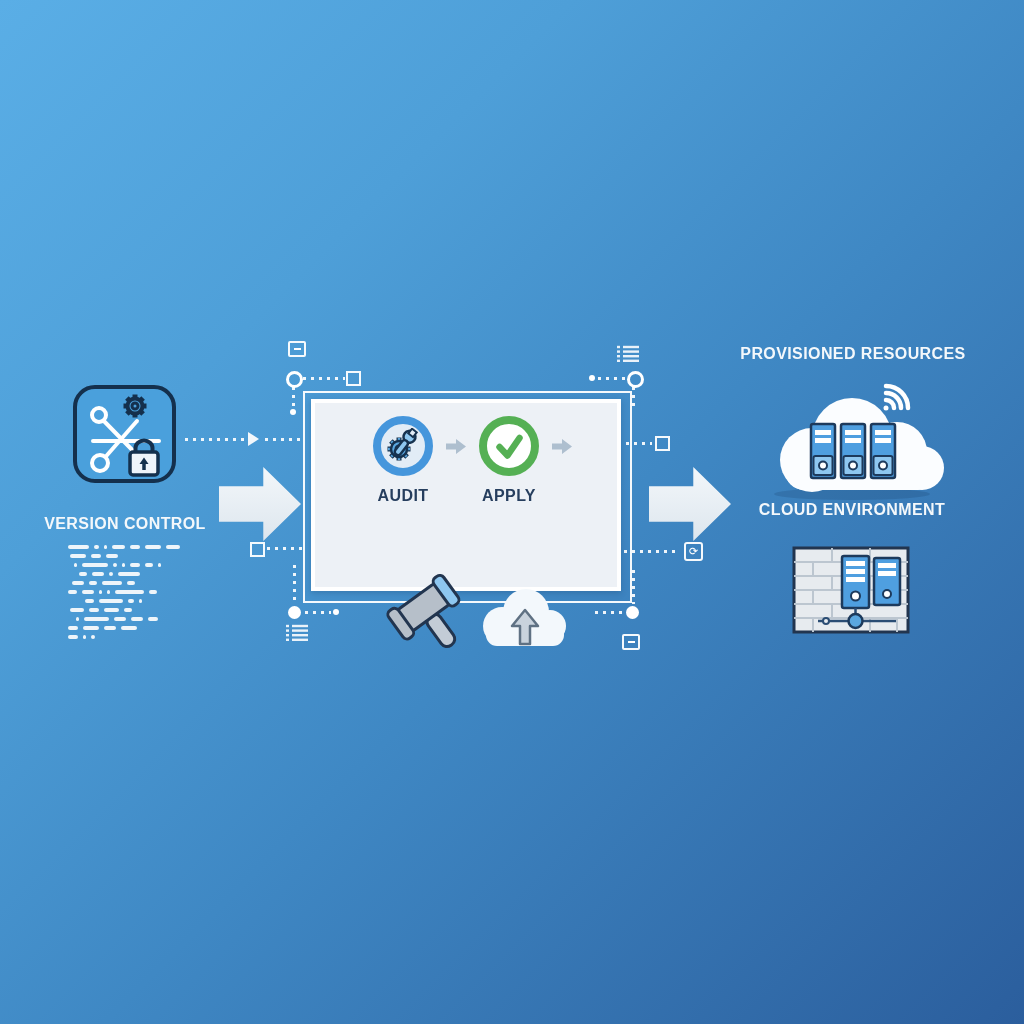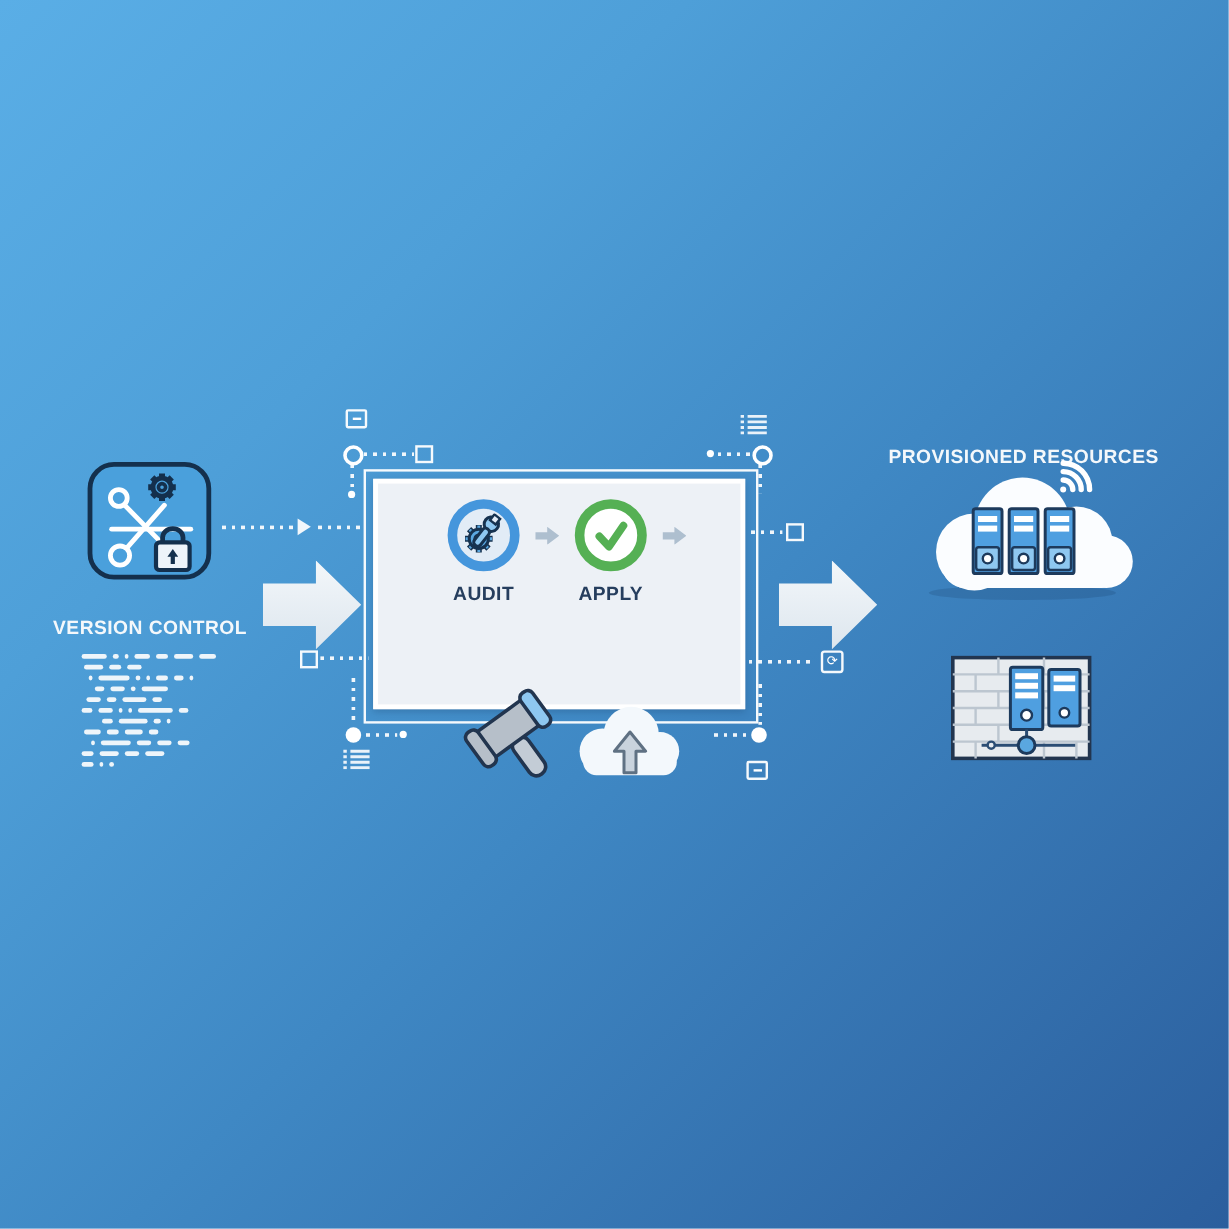--- a/index.html
+++ b/index.html
@@ -280,21 +280,21 @@
   <svg class="abs" style="left:474px;top:580px;" width="102" height="72" viewBox="0 0 102 72">
     <g fill="#f3f8fc">
       <circle cx="28" cy="46" r="19"></circle>
         <circle cx="52" cy="32" r="23"></circle>
         <circle cx="76" cy="46" r="16"></circle>
       <rect x="12" y="44" width="78" height="22" rx="11"></rect>
     </g>
     <polygon points="51,30 64,46 56,46 56,64 46,64 46,46 38,46" fill="#c9d3dd" stroke="#5f7183" stroke-width="2.5" stroke-linejoin="round"></polygon>
   </svg>
 
-  <div class="abs wlabel" style="left:738px;top:343px;width:230px;margin-top:28px;">PROVISIONED RESOURCES</div>
+  <div class="abs wlabel" style="left:738px;top:343px;width:230px;">PROVISIONED RESOURCES</div>
 
   <svg class="abs" style="left:757px;top:366px;" width="200" height="142" viewBox="0 0 200 142">
     <ellipse cx="95" cy="128" rx="78" ry="6" fill="rgba(18,48,88,0.18)"></ellipse>
     <g fill="#fbfdff">
       <circle cx="55" cy="94" r="32"></circle>
         <circle cx="95" cy="72" r="40"></circle>
       <circle cx="140" cy="86" r="30"></circle>
         <circle cx="165" cy="102" r="22"></circle>
       <rect x="28" y="86" width="152" height="38" rx="19"></rect>
     </g>
@@ -322,20 +322,21 @@
       </g>
     </g>
     <g fill="none" stroke="#ffffff" stroke-width="4.5" stroke-linecap="round">
       <path d="M129 34 A8 8 0 0 1 137 42"></path>
       <path d="M129 27 A15 15 0 0 1 144 42"></path>
       <path d="M129 20 A22 22 0 0 1 151 42"></path>
       <circle cx="129" cy="42" r="2.5" fill="#ffffff" stroke="none"></circle>
     </g>
   </svg>
 
+  <div class="abs wlabel" style="left:752px;top:499px;width:200px;">CLOUD ENVIRONMENT</div>
 
   <svg class="abs" style="left:792px;top:546px;" width="118" height="88" viewBox="0 0 118 88">
     <rect x="2" y="2" width="114" height="84" fill="#e7ebef" stroke="#22354f" stroke-width="3"></rect>
     <g stroke="#bcc6d0" stroke-width="2">
       <line x1="2" y1="16" x2="116" y2="16"></line>
         <line x1="2" y1="30" x2="116" y2="30"></line>
       <line x1="2" y1="44" x2="116" y2="44"></line>
         <line x1="2" y1="58" x2="116" y2="58"></line>
       <line x1="2" y1="72" x2="116" y2="72"></line>
       <line x1="40" y1="2" x2="40" y2="16"></line>

